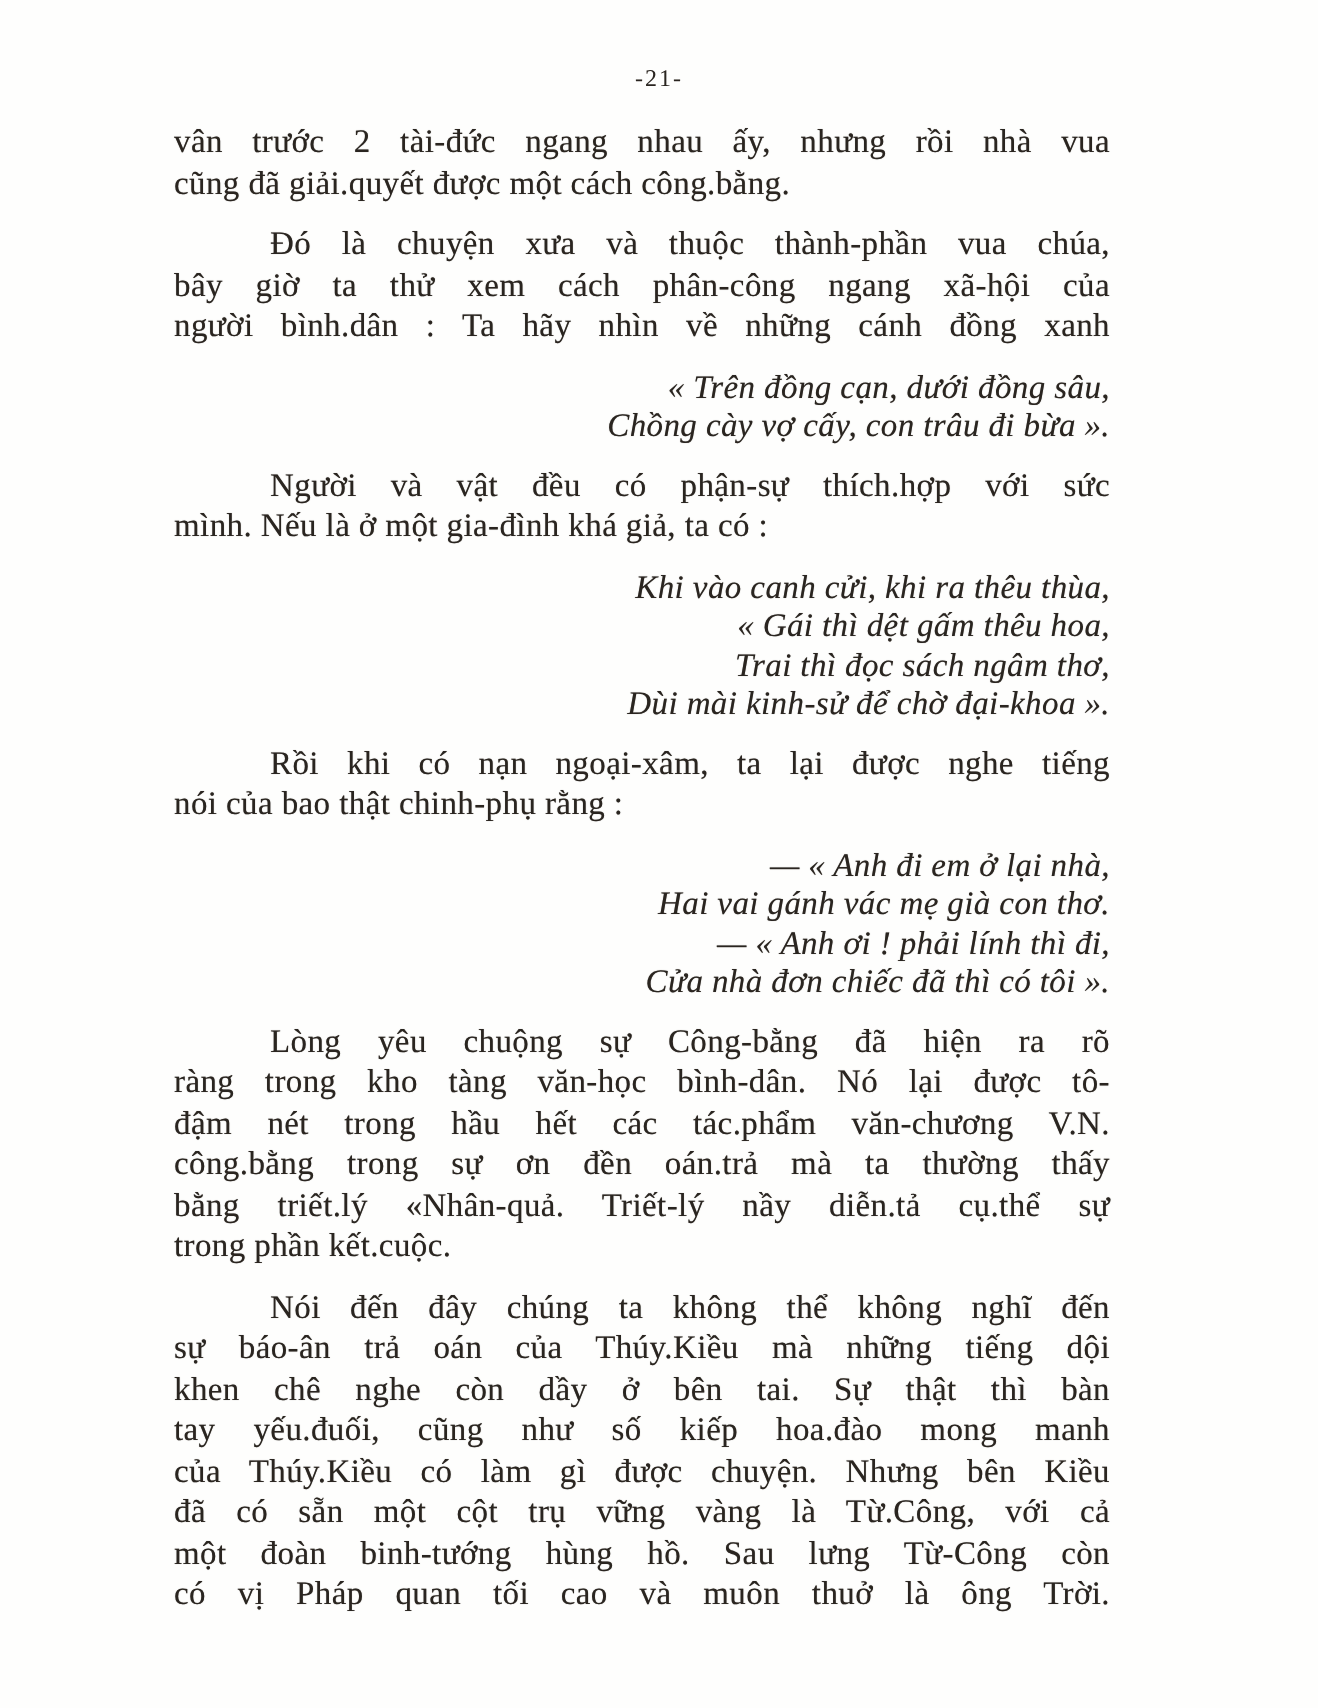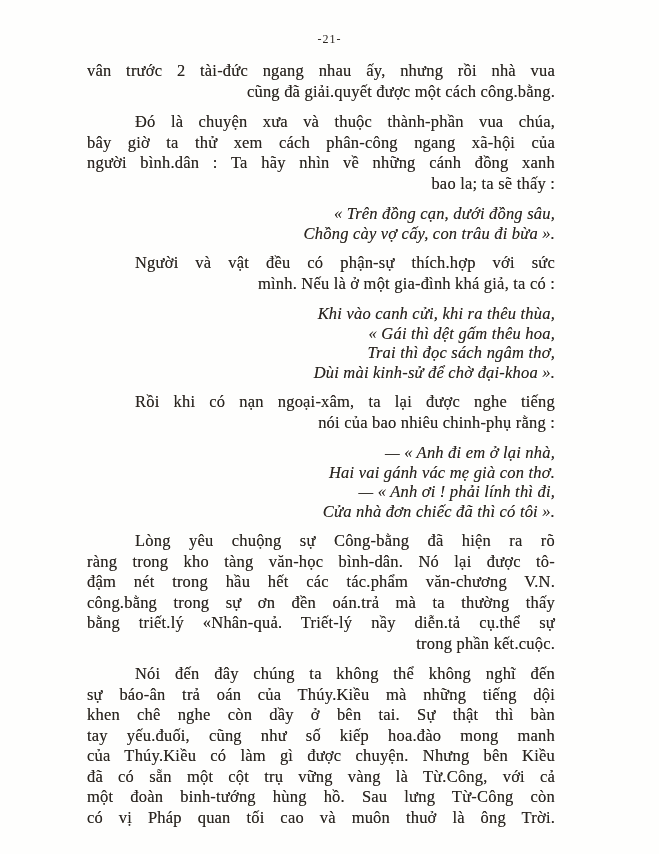--- a/index.html
+++ b/index.html
@@ -30,21 +30,21 @@
     padding-top: 13px;
     font-size: 16.5px;
     letter-spacing: 0.2px;
     text-shadow: 0 0 0.4px rgba(40, 34, 28, 0.55);
   }
   .para { margin-top: 10px; }
   .para:first-child { margin-top: 0; }
   .para .line {
     line-height: 20.5px;
     white-space: normal;
-    text-align: right;
+    text-align: left;
   }
   .para .line.j {
     text-align: justify;
     text-align-last: justify;
     font-family: Liberation Serif, serif;
   }
   .para .line.ind { text-indent: 48px; }
   .verse {
     margin-top: 10px;
     font-style: italic;
@@ -65,21 +65,20 @@
 
     <div class="para">
       <div class="line j">vân trước 2 tài-đức ngang nhau ấy, nhưng rồi nhà vua</div>
       <div class="line">cũng đã giải.quyết được một cách công.bằng.</div>
     </div>
 
     <div class="para">
       <div class="line j ind">Đó là chuyện xưa và thuộc thành-phần vua chúa,</div>
       <div class="line j">bây giờ ta thử xem cách phân-công ngang xã-hội của</div>
       <div class="line j">người bình.dân : Ta hãy nhìn về những cánh đồng xanh</div>
-      <div class="line">bao la; ta sẽ thấy :</div>
     </div>
 
     <div class="verse">
       <div class="line">« Trên đồng cạn, dưới đồng sâu,</div>
       <div class="line">Chồng cày vợ cấy, con trâu đi bừa ».</div>
     </div>
 
     <div class="para">
       <div class="line j ind">Người và vật đều có phận-sự thích.hợp với sức</div>
       <div class="line">mình. Nếu là ở một gia-đình khá giả, ta có :</div>
@@ -87,21 +86,21 @@
 
     <div class="verse">
       <div class="line">Khi vào canh cửi, khi ra thêu thùa,</div>
       <div class="line">« Gái thì dệt gấm thêu hoa,</div>
       <div class="line">Trai thì đọc sách ngâm thơ,</div>
       <div class="line">Dùi mài kinh-sử để chờ đại-khoa ».</div>
     </div>
 
     <div class="para">
       <div class="line j ind">Rồi khi có nạn ngoại-xâm, ta lại được nghe tiếng</div>
-      <div class="line">nói của bao nhiêu chinh-phụ rằng :</div>
+      <div class="line">nói của bao thật chinh-phụ rằng :</div>
     </div>
 
     <div class="verse">
       <div class="line">— « Anh đi em ở lại nhà,</div>
       <div class="line">Hai vai gánh vác mẹ già con thơ.</div>
       <div class="line">— « Anh ơi ! phải lính thì đi,</div>
       <div class="line">Cửa nhà đơn chiếc đã thì có tôi ».</div>
     </div>
 
     <div class="para">

